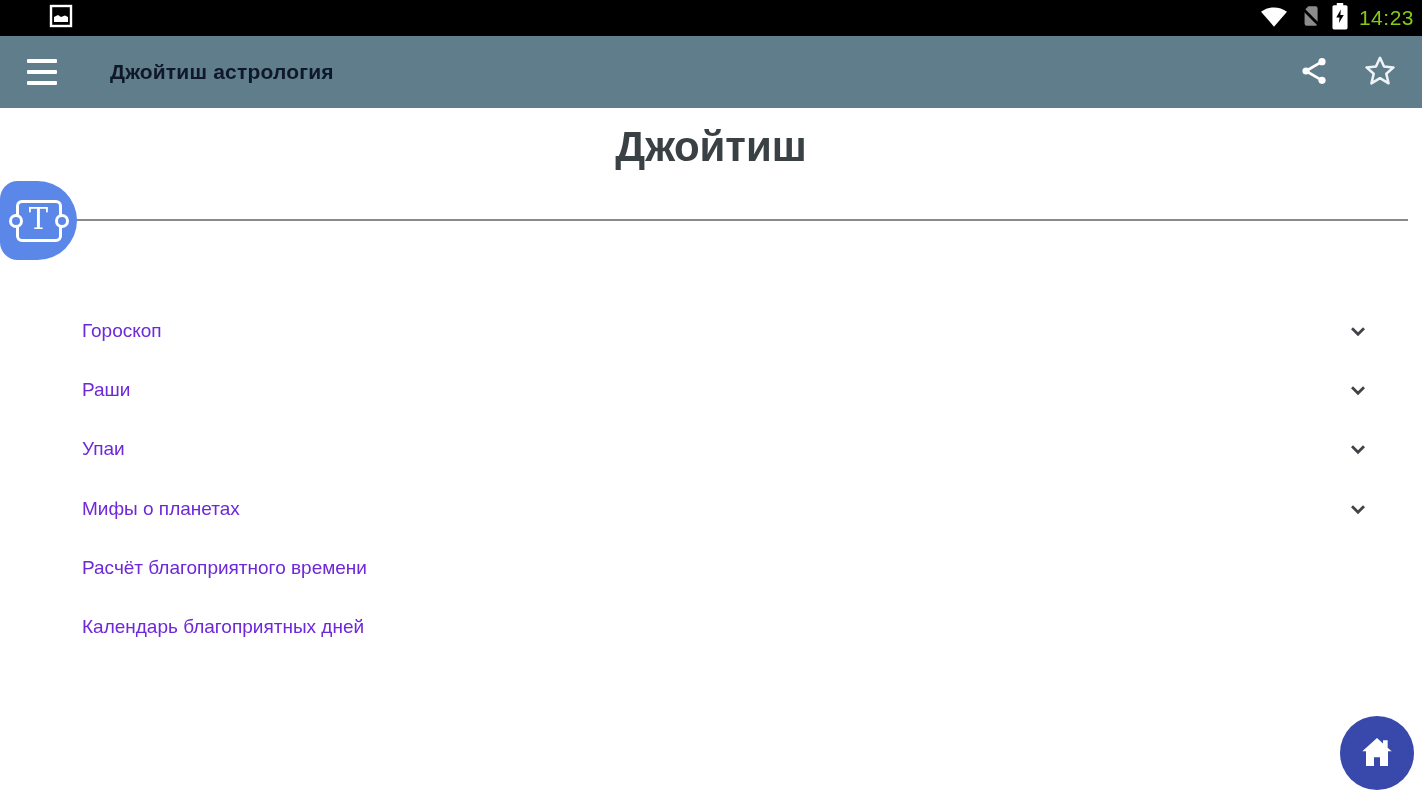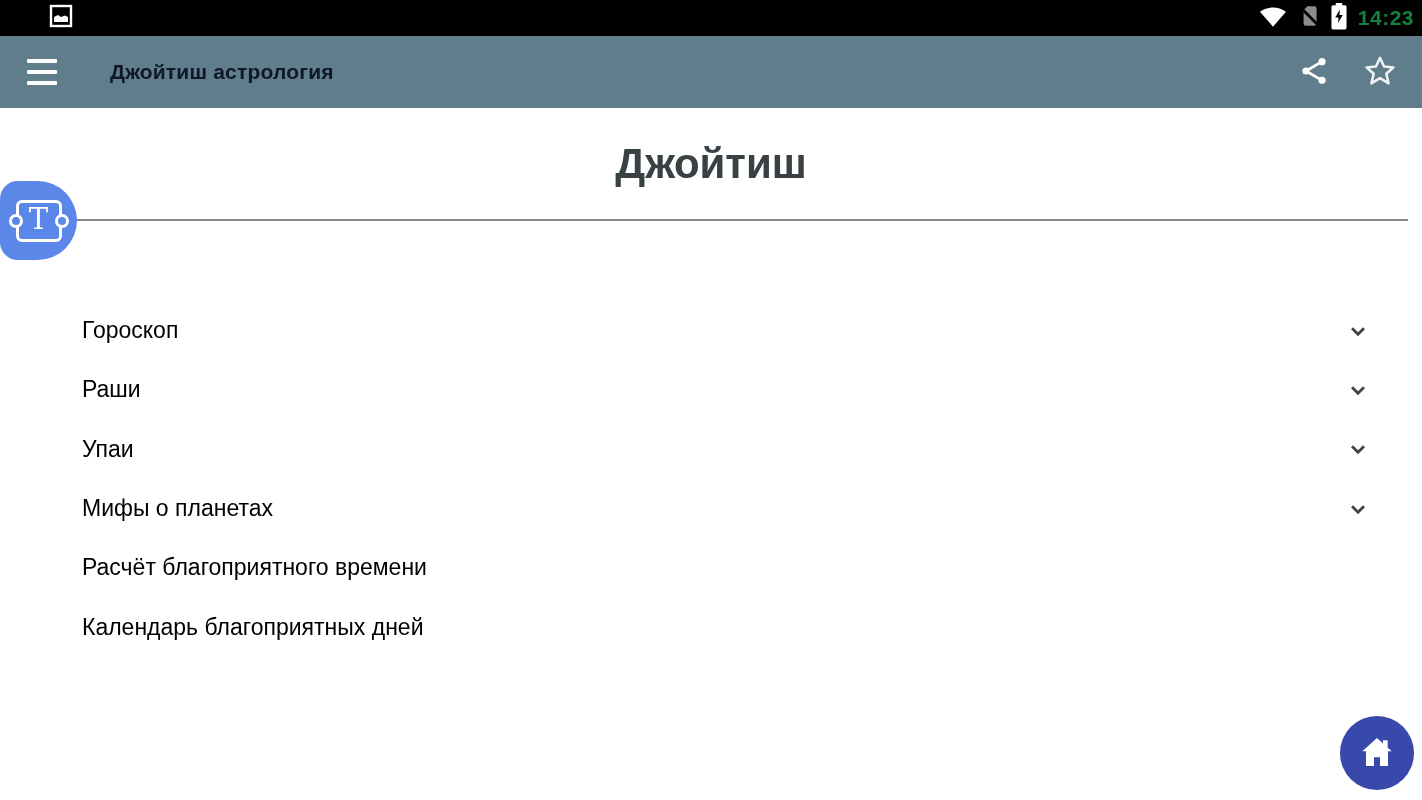--- a/index.html
+++ b/index.html
@@ -11,21 +11,21 @@
   }
   .screen { width:1422px; height:800px; position:relative; }
 
   
   .status-bar {
     height:36px; background:#000000;
     display:flex; align-items:center; justify-content:space-between;
     box-sizing:border-box; padding:0 8px 0 48px;
   }
   .sb-left, .sb-right { display:flex; align-items:center; gap:8px; }
-  .sb-time { color:#15803d; font-size:21px; font-weight:bold; letter-spacing:0.5px; margin-left:2px; }
+  .sb-time { color:#84cc16; font-size:21px; font-weight:normal; letter-spacing:0.5px; margin-left:2px; }
 
   
   .app-bar {
     height:72px; background:#607d8b;
     display:flex; align-items:center;
     box-sizing:border-box; padding:0 24px 0 27px;
   }
   .hamburger {
     width:30px; height:26px; background:none; border:none; cursor:pointer;
     display:flex; flex-direction:column; justify-content:space-between; padding:0;
@@ -34,21 +34,21 @@
   .app-title {
     color:#0f172a; font-size:21px; font-weight:bold; margin-left:53px; letter-spacing:0.2px;
   }
   .app-bar-actions { margin-left:auto; display:flex; align-items:center; gap:32px; }
   .icon-btn { background:none; border:none; padding:0; cursor:pointer; display:flex; align-items:center; }
 
   
   .page-heading {
     margin:0; text-align:center; color:#3a4145;
     font-size:42px; font-weight:bold;
-    padding-top:33px; line-height:1.1;
+    padding-top:16px; line-height:1.1;
   }
   .divider {
     position:absolute; left:0; right:14px; top:219px; height:2px;
     background:#8a8a8a;
   }
 
   
   .fab-text {
     position:absolute; left:0; top:181px; width:77px; height:79px;
     background:#5b87e8; border:none; cursor:pointer;
@@ -71,21 +71,21 @@
   }
   .t-dot.left  { left:-10px; }
   .t-dot.right { right:-10px; }
 
   
   .menu { position:absolute; top:301px; left:0; right:0; }
   .menu-row {
     height:59.3px; display:flex; align-items:center; justify-content:space-between;
     box-sizing:border-box; padding:0 52px 0 82px; cursor:pointer;
   }
-  .menu-label { color:#000000; font-size:23px; }
+  .menu-label { color:#6d28d9; font-size:19px; }
   .chevron { display:flex; align-items:center; }
 
   
   .fab-home {
     position:absolute; right:8px; top:716px; width:74px; height:74px;
     border-radius:50%; background:#3949ab; border:none; cursor:pointer;
     display:flex; align-items:center; justify-content:center; z-index:5;
   }
 </style>
 </head>

